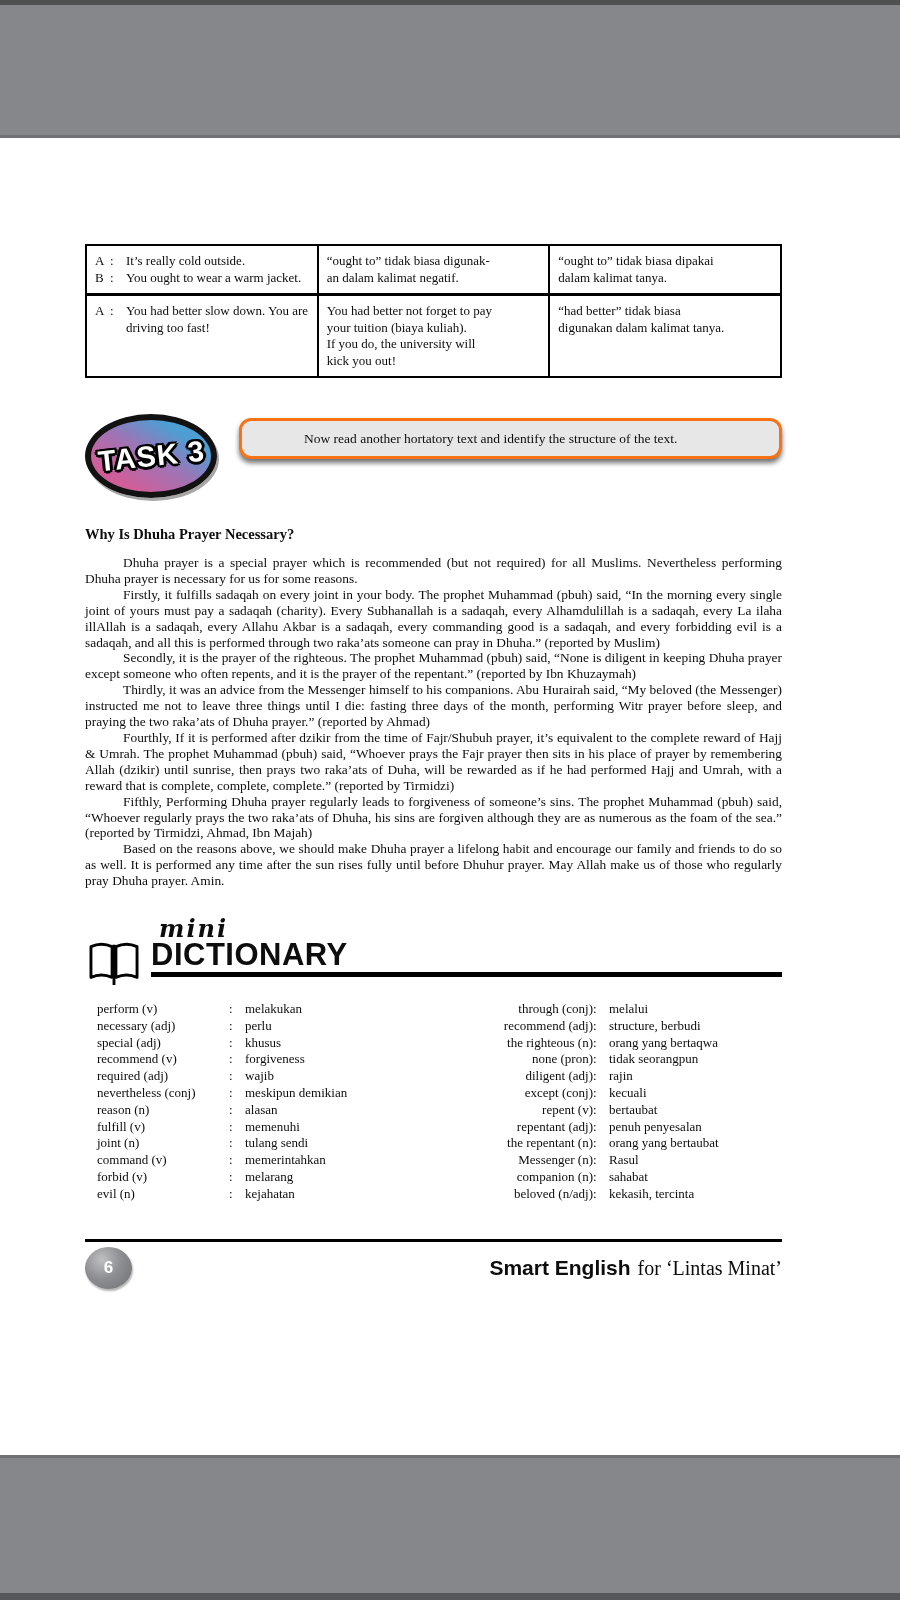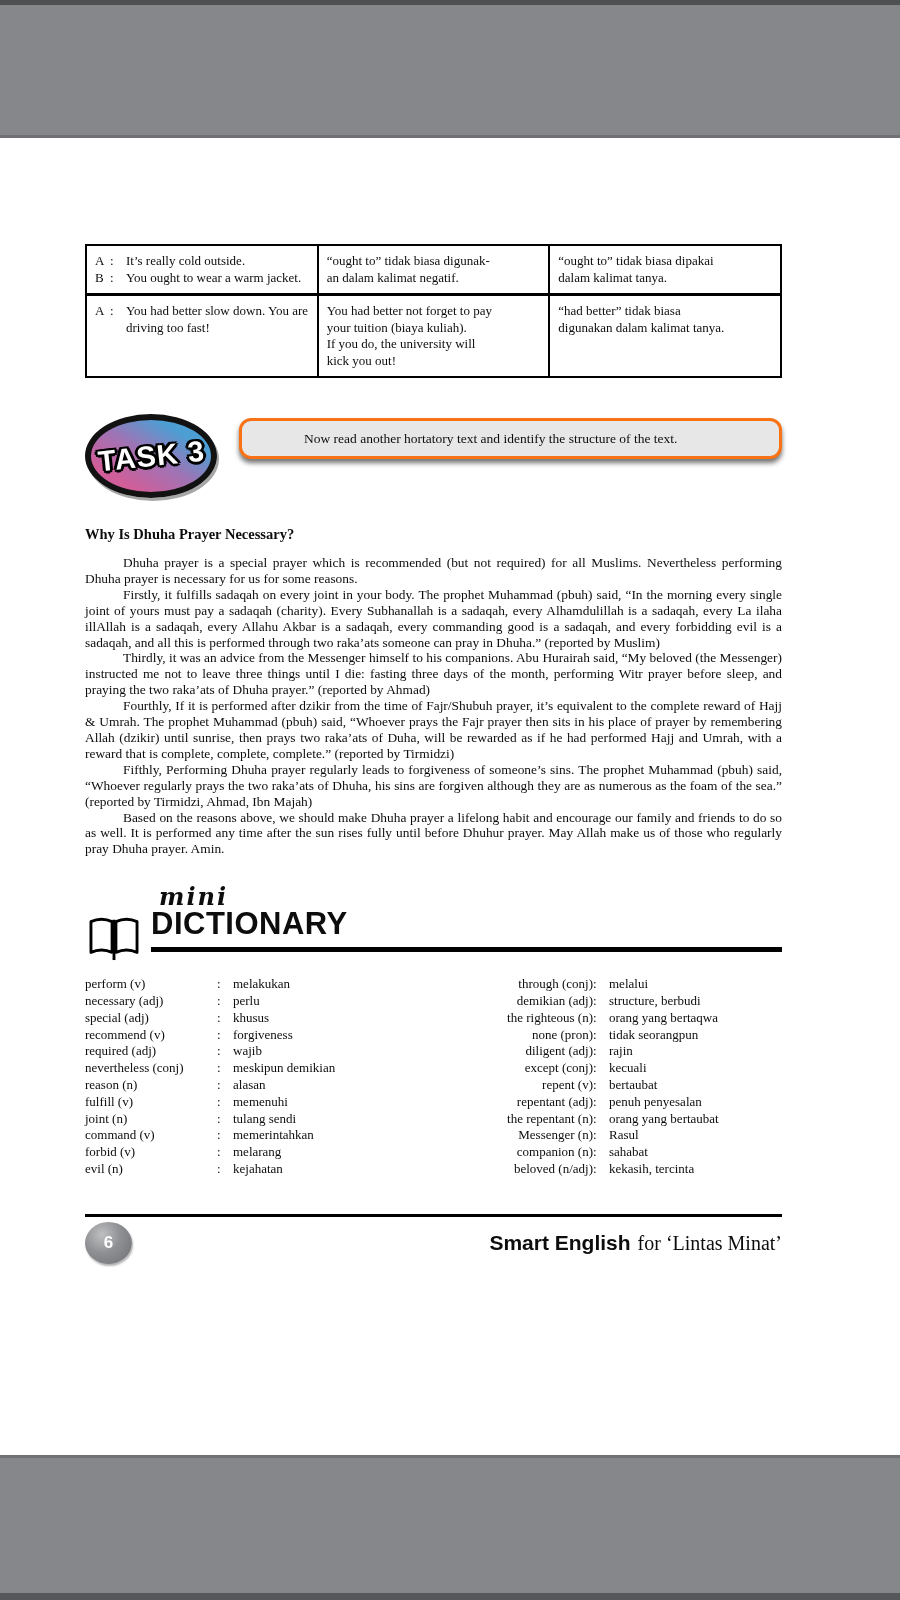--- a/index.html
+++ b/index.html
@@ -41,31 +41,31 @@
                      box-shadow:0 4px 5px rgba(0,0,0,0.55); }
   .instruction-box p { margin:0; }
 
   
   .article-title { font-size:14.5px; font-weight:bold; margin:22px 0 12px; }
   .article p { margin:0; text-indent:38px; text-align:justify; font-size:13.4px; line-height:15.9px; }
 
   
   .dict-header { display:flex; align-items:flex-end; margin-top:30px; }
   .book-icon { width:58px; height:48px; margin-right:8px; margin-bottom:-9px; flex-shrink:0; }
-  .dict-titles { flex:1; border-bottom:5px solid #000; padding-bottom:8px; }
+  .dict-titles { flex:1; border-bottom:5px solid #000; padding-bottom:1px; }
   .mini-label { font-family:"DejaVu Serif", serif; font-style:italic; font-weight:700;
                 font-size:24px; letter-spacing:2px; line-height:0.85; margin-left:8px; }
   .dict-title { font-family:"Liberation Sans", sans-serif; font-weight:800; font-size:31px;
                 letter-spacing:0.5px; line-height:1.02; }
 
   .dict-columns { display:flex; margin-top:24px; }
   .dict-col-left { width:350px; flex-shrink:0; }
   .dict-col-right { flex:1; }
   .dict-row { display:flex; font-size:13px; line-height:16.8px; }
-  .dict-col-left .dict-word { width:132px; flex-shrink:0; }
+  .dict-col-left .dict-word { width:132px; flex-shrink:0;margin-left:12px; }
   .dict-col-right .dict-word { width:158px; flex-shrink:0;text-align:right; }
   .dict-colon { width:16px; flex-shrink:0; }
   .dict-meaning { flex:1; }
 
   
   .footer { margin-top:36px; border-top:3px solid #000; padding-top:5px;
             display:flex; justify-content:space-between; align-items:center; }
   .page-badge { width:47px; height:42px; border-radius:50%;
                 background:radial-gradient(circle at 36% 30%, #bfc0c2 0%, #8d8f92 45%, #6d6f72 100%);
                 display:flex; align-items:center; justify-content:center;
@@ -146,20 +146,21 @@
         <div class="instruction-box">
           <p>Now read another hortatory text and identify the structure of the text.</p>
         </div>
       </div>
 
       <h3 class="article-title">Why Is Dhuha Prayer Necessary?</h3>
       <div class="article">
 
       <p>Dhuha prayer is a special prayer which is recommended (but not required) for all Muslims. Nevertheless performing Dhuha prayer is necessary for us for some reasons.</p>
           <p>Firstly, it fulfills sadaqah on every joint in your body. The prophet Muhammad (pbuh) said, “In the morning every single joint of yours must pay a sadaqah (charity). Every Subhanallah is a sadaqah, every Alhamdulillah is a sadaqah, every La ilaha illAllah is a sadaqah, every Allahu Akbar is a sadaqah, every commanding good is a sadaqah, and every forbidding evil is a sadaqah, and all this is performed through two raka’ats someone can pray in Dhuha.” (reported by Muslim)</p>
+          <p>Secondly, it is the prayer of the righteous.  The prophet Muhammad (pbuh) said, “None is diligent in keeping Dhuha prayer except someone who often repents, and it is the prayer of the repentant.” (reported by Ibn Khuzaymah)</p>
           <p>Thirdly, it was an advice from the Messenger himself to his companions. Abu Hurairah said, “My beloved (the Messenger) instructed me not to leave three things until I die: fasting three days of the month, performing Witr prayer before sleep, and praying the two raka’ats of Dhuha prayer.” (reported by Ahmad)</p>
           <p>Fourthly,  If it is performed after dzikir from the time of Fajr/Shubuh  prayer, it’s equivalent to the complete reward of Hajj &amp; Umrah.  The prophet Muhammad (pbuh) said, “Whoever prays the Fajr prayer then sits in his place of prayer by remembering Allah (dzikir) until sunrise, then prays two raka’ats of Duha, will be rewarded as if he had performed Hajj and Umrah, with a reward that is complete, complete, complete.” (reported by Tirmidzi)</p>
           <p>Fifthly,  Performing Dhuha prayer regularly leads to forgiveness of someone’s sins.  The prophet Muhammad (pbuh) said, “Whoever regularly prays the two raka’ats of Dhuha, his sins are forgiven although they are as numerous as the foam of the sea.” (reported by Tirmidzi, Ahmad, Ibn Majah)</p>
           <p>Based on the reasons above, we should make Dhuha prayer a lifelong habit and encourage our family and friends to do so as well.  It is performed any time after the sun rises fully until before Dhuhur prayer. May Allah make us of those who regularly pray Dhuha prayer. Amin.</p>
         </div>
 
       <div class="dict-header">
         <svg class="book-icon" viewBox="0 0 60 50">
           <path d="M6 9 Q17 4 28 9 L28 41 Q17 36 6 41 Z" fill="#ffffff" stroke="#000000" stroke-width="3" stroke-linejoin="round"></path>
           <path d="M54 9 Q43 4 32 9 L32 41 Q43 36 54 41 Z" fill="#ffffff" stroke="#000000" stroke-width="3" stroke-linejoin="round"></path>
@@ -248,21 +249,21 @@
           </div>
         <div class="dict-col-right">
 
             <div class="dict-row">
               <span class="dict-word">through (conj)</span>
               <span class="dict-colon">:</span>
               <span class="dict-meaning">melalui</span>
             </div>
 
             <div class="dict-row">
-              <span class="dict-word">demikian (adj)</span>
+              <span class="dict-word">recommend (adj)</span>
               <span class="dict-colon">:</span>
               <span class="dict-meaning">structure, berbudi</span>
             </div>
 
             <div class="dict-row">
               <span class="dict-word">the righteous (n)</span>
               <span class="dict-colon">:</span>
               <span class="dict-meaning">orang yang bertaqwa</span>
             </div>
 

